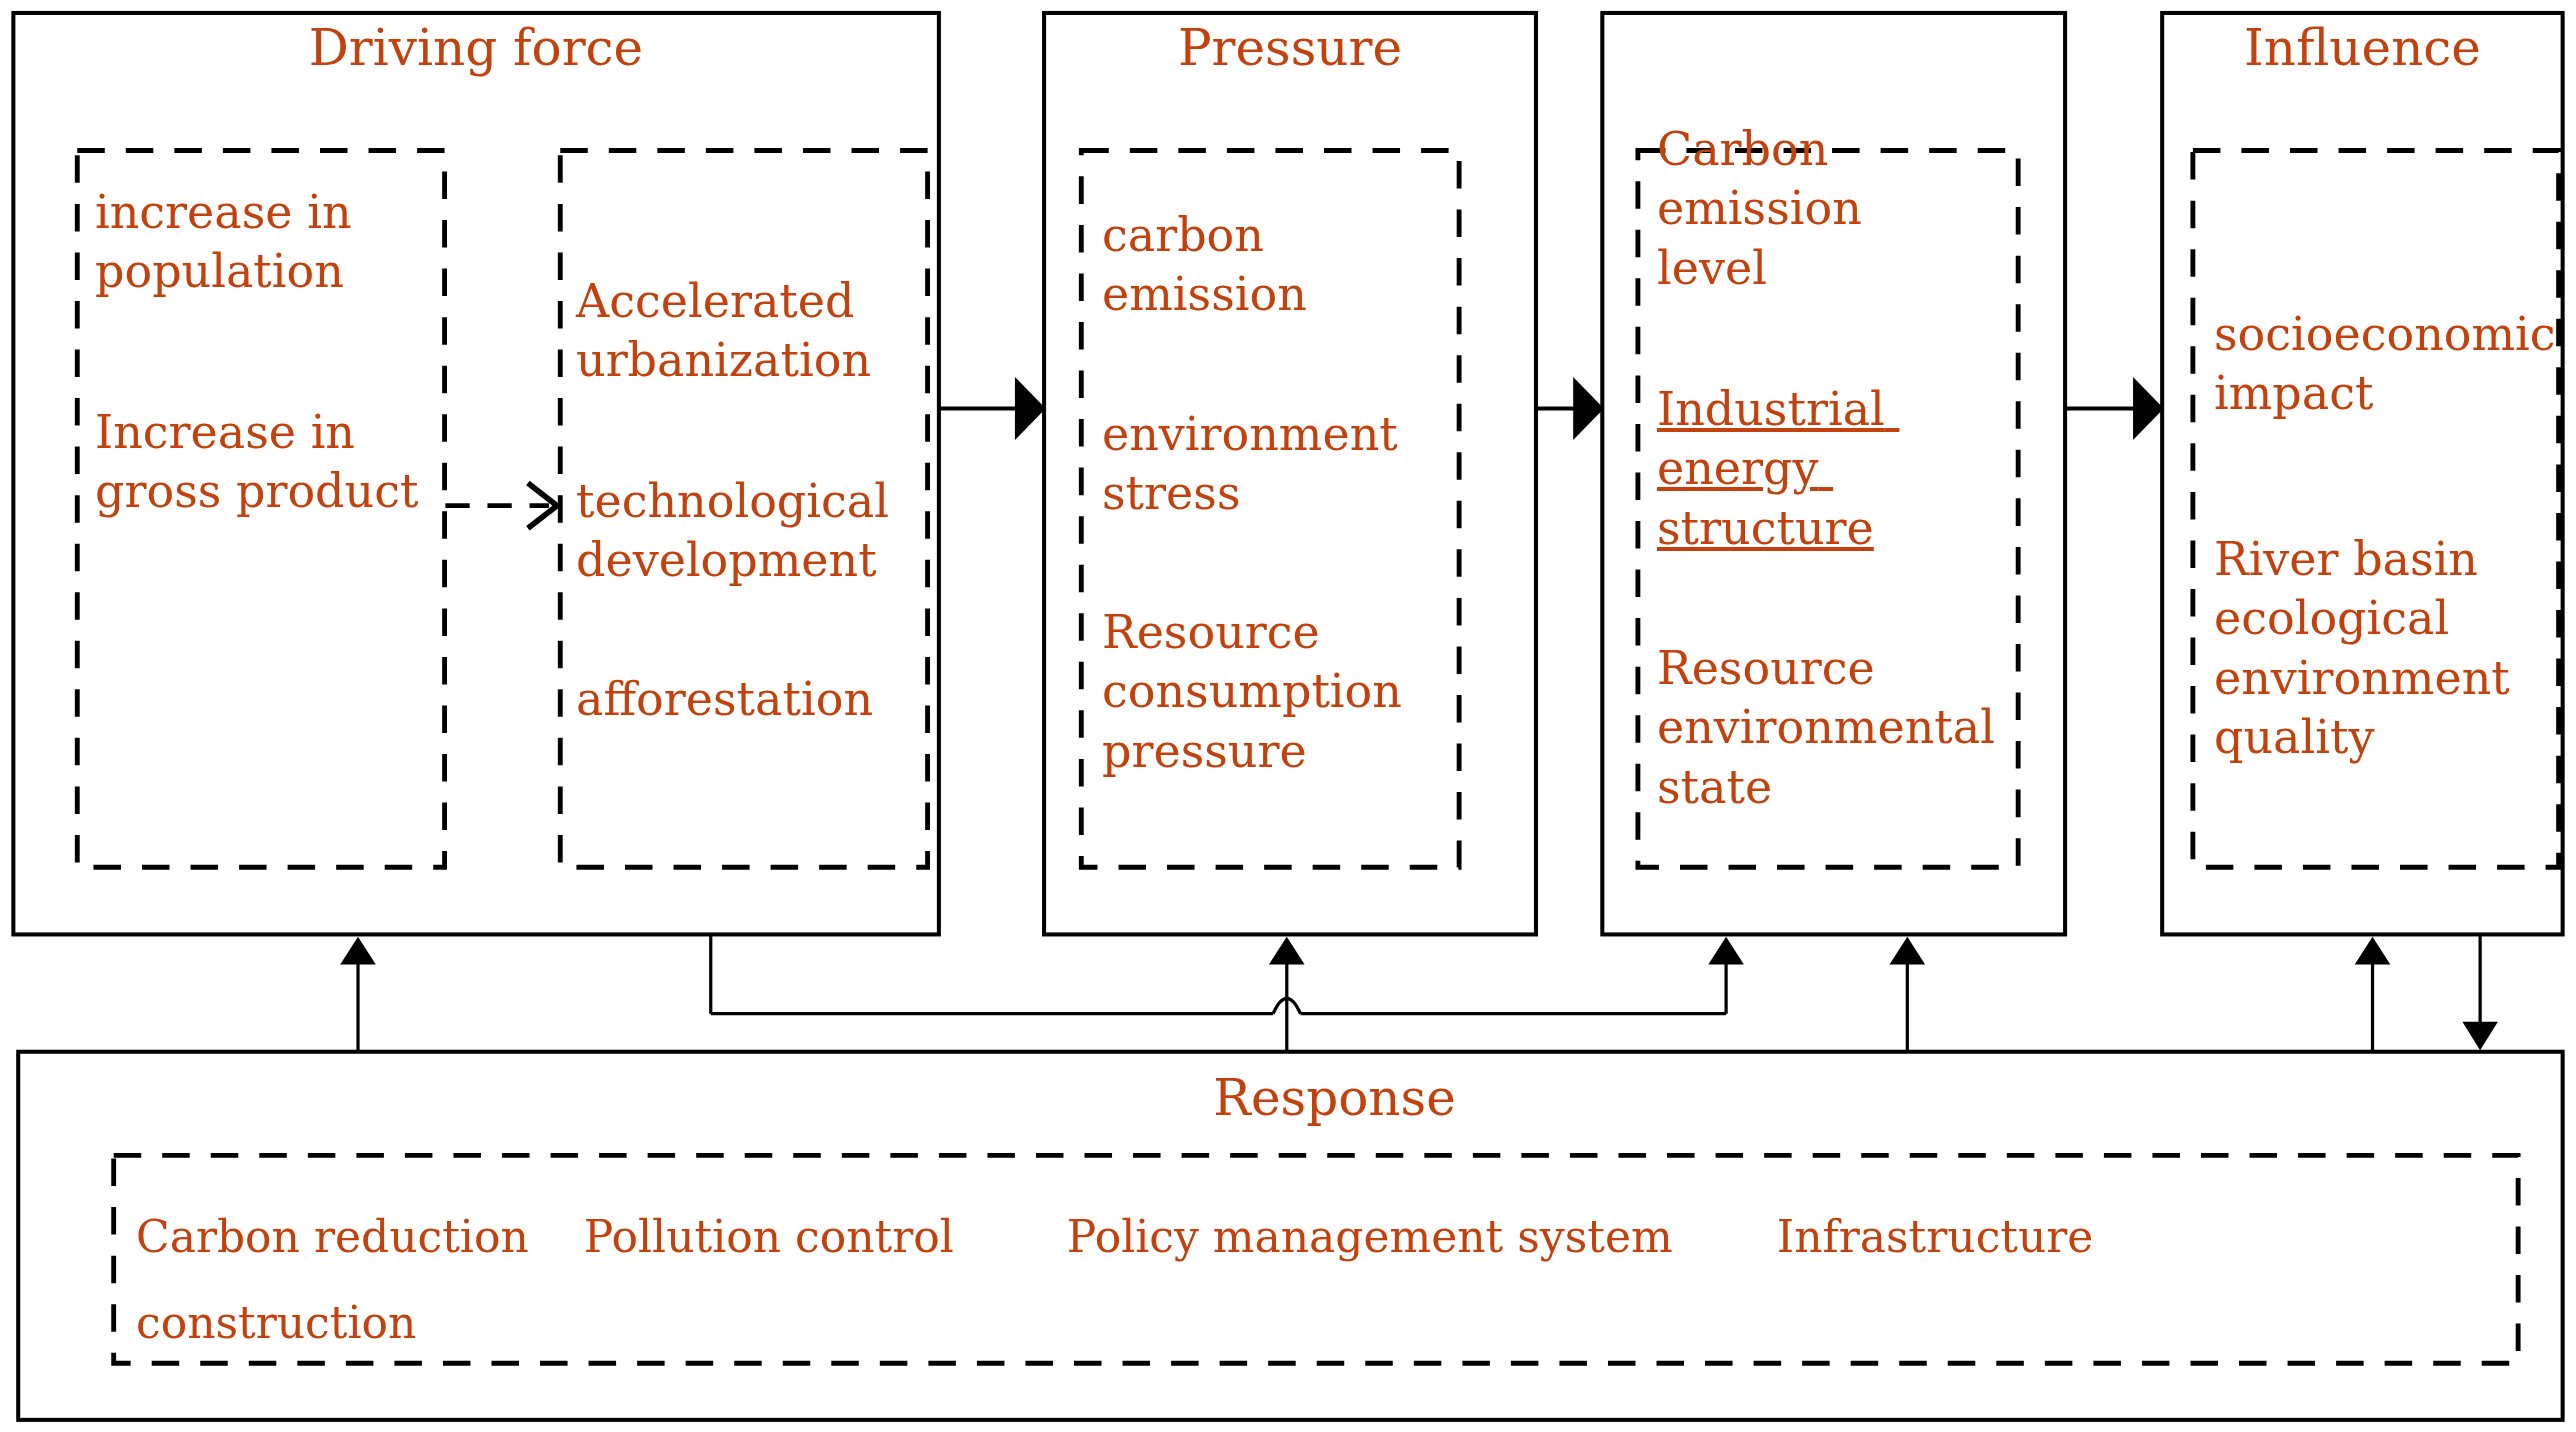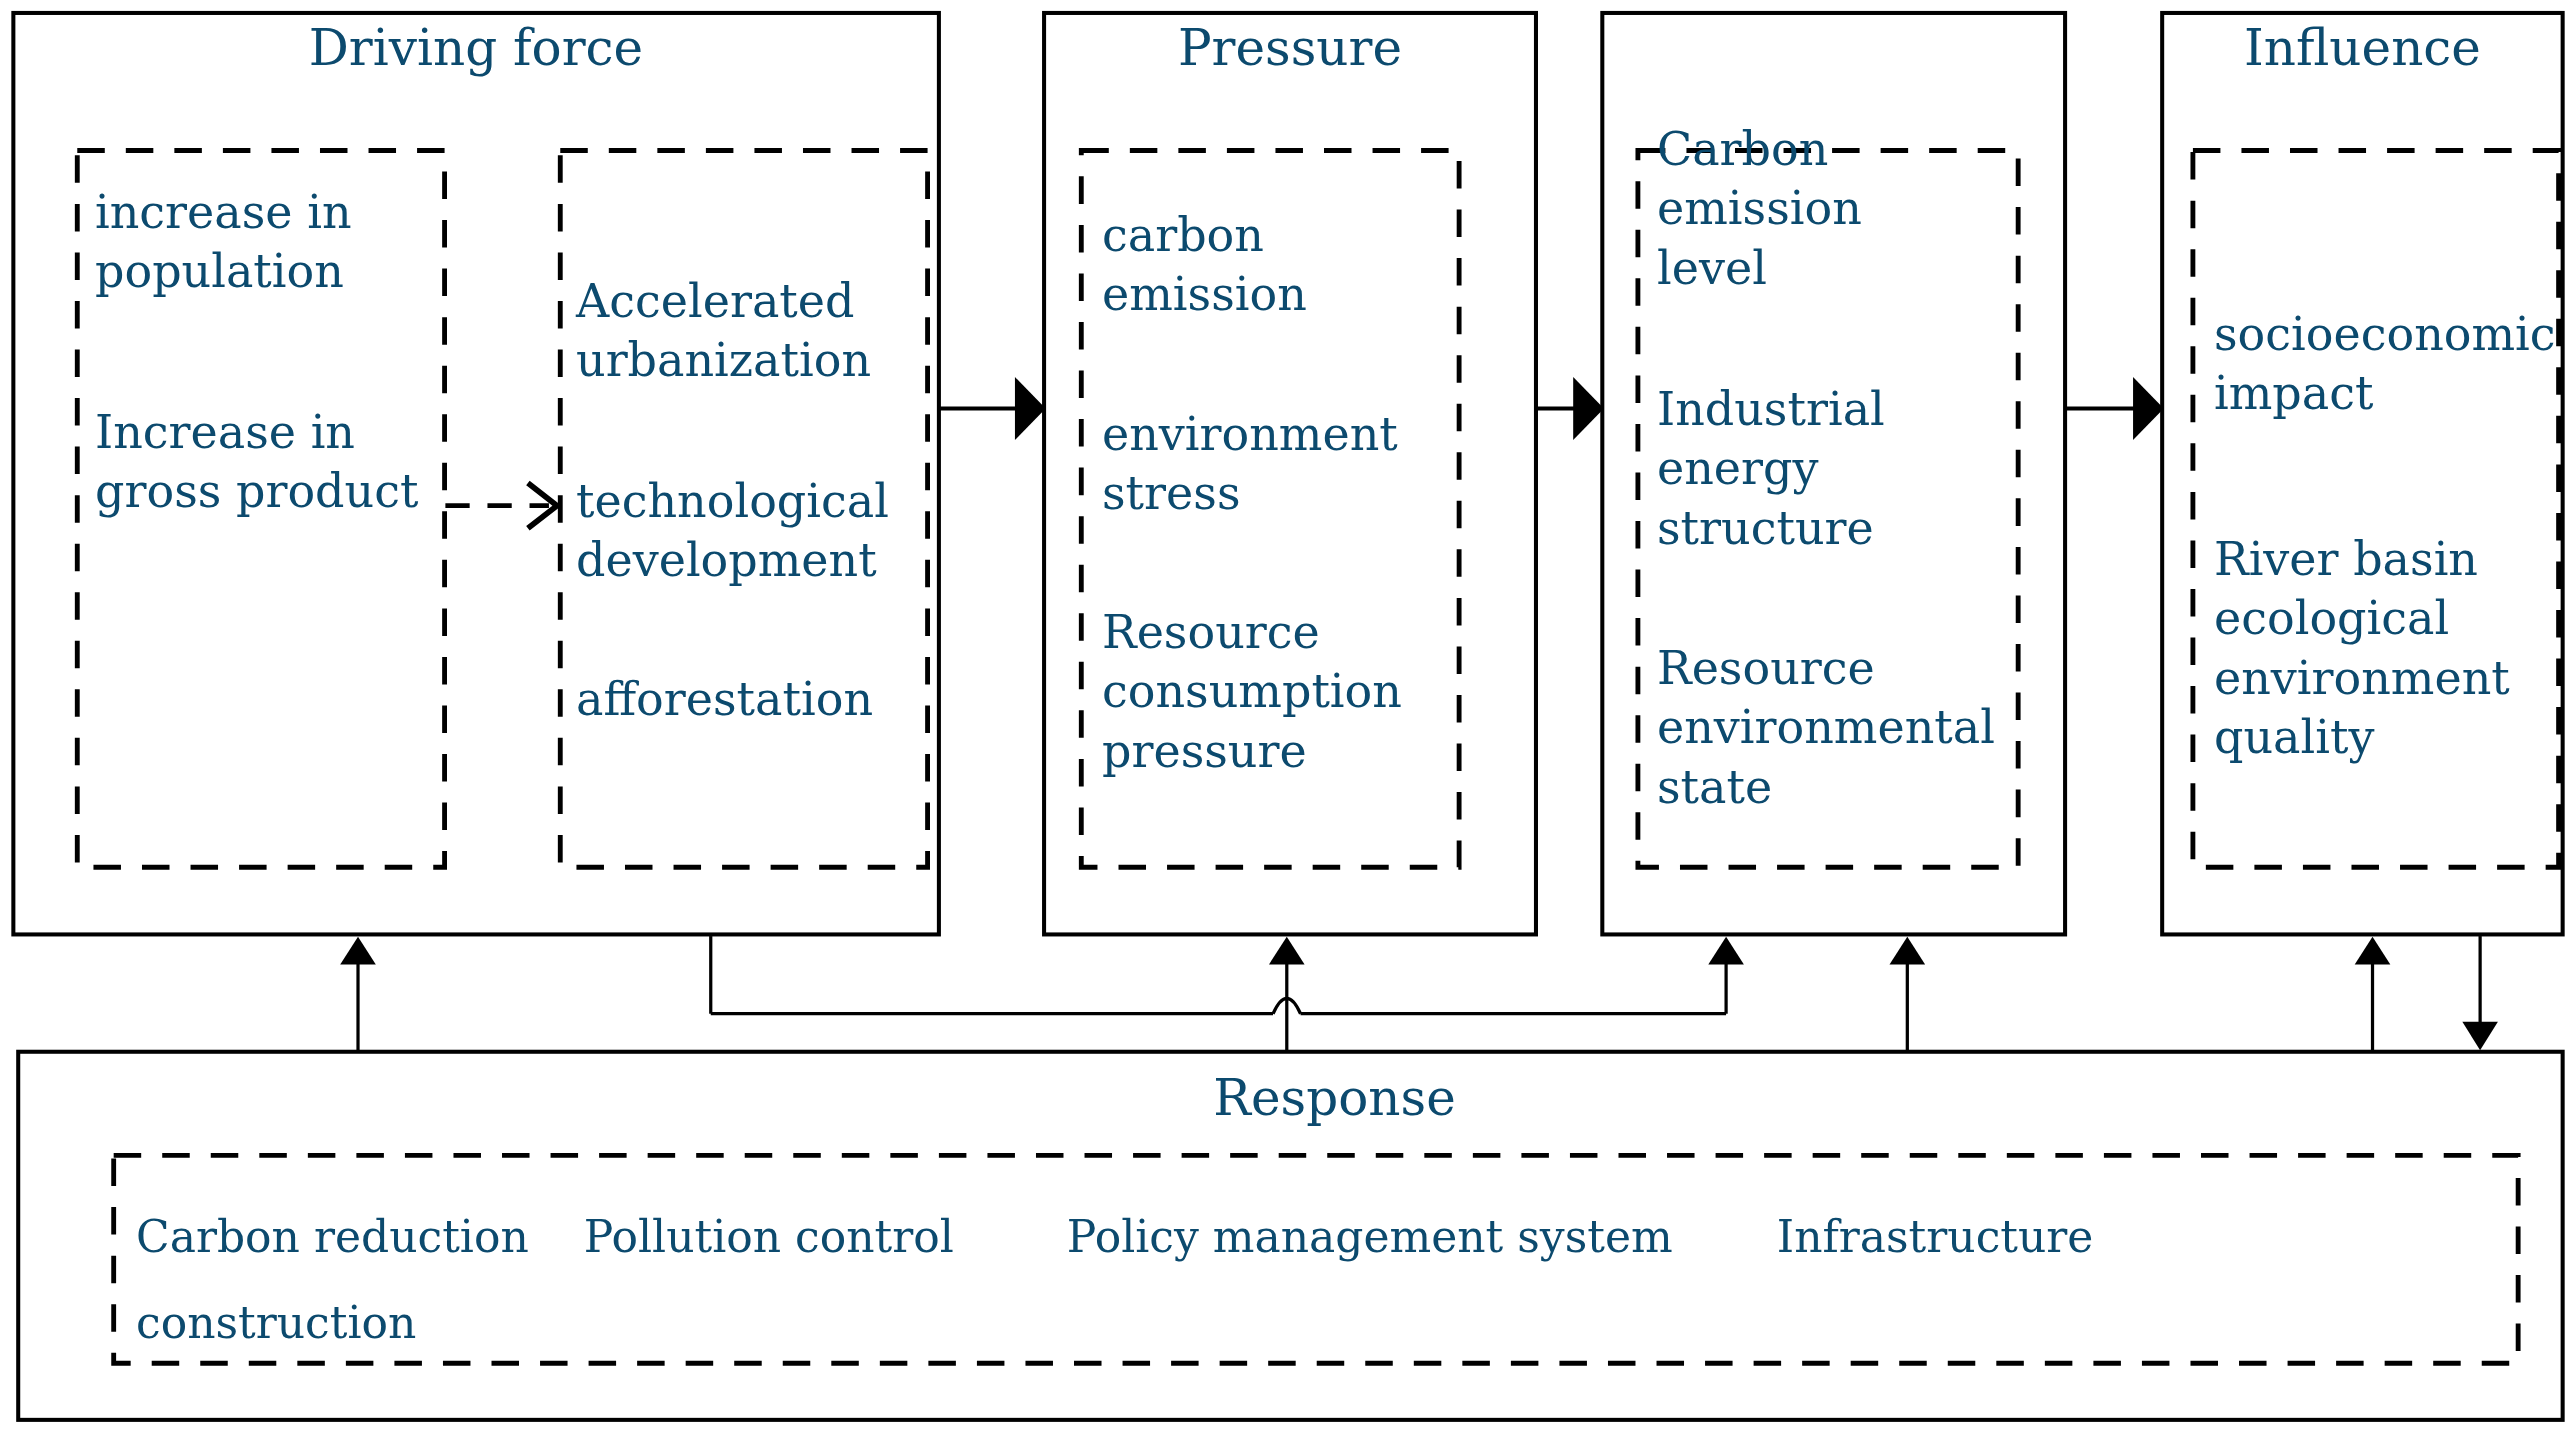--- a/index.html
+++ b/index.html
@@ -58,21 +58,21 @@
   .openhead {
     fill: none;
     stroke: #000000;
     stroke-width: 7;
     stroke-linecap: butt;
   }
 
   
   .txt {
     position: absolute;
-    color: #0c4a6e;
+    color: #c2410c;
     font-family: "DejaVu Serif", "Liberation Serif", serif;
     white-space: pre-wrap;
     line-height: 1.0;
   }
   .panel-title {
     font-size: 50px;
     text-align: center;
     line-height: 1.0;
   }
   .item-text {
@@ -185,21 +185,21 @@
 
   <div class="txt item-text" style="left:576px; top:272px; width:340px;">Accelerated urbanization</div>
   <div class="txt item-text" style="left:576px; top:472px; width:340px;">technological development</div>
   <div class="txt item-text" style="left:576px; top:670px; width:340px;">afforestation</div>
 
   <div class="txt item-text" style="left:1102px; top:206px; width:324px;">carbon emission</div>
   <div class="txt item-text" style="left:1102px; top:405px; width:340px;">environment stress</div>
   <div class="txt item-text" style="left:1102px; top:603px; width:340px;">Resource consumption pressure</div>
 
   <div class="txt item-text" style="left:1657px; top:120px; width:316px;">Carbon emission level</div>
-  <div class="txt item-text" style="left:1657px; top:380px; width:316px;">Industrial energy structure</div>
+  <div class="txt item-text" style="left:1657px; top:380px; width:316px;text-decoration:underline;">Industrial energy structure</div>
   <div class="txt item-text" style="left:1657px; top:639px; width:332px;">Resource environmental state</div>
 
   <div class="txt item-text" style="left:2214px; top:305px; width:340px;">socioeconomic impact</div>
   <div class="txt item-text" style="left:2214px; top:530px; width:340px;">River basin ecological environment quality</div>
 
   <div class="txt resp-title" style="left:18px; top:1073px; width:2545px;">Response</div>
 
   <div class="resp-row" style="left:136px; top:1204px;">
     <span class="txt resp-item" style="position:static; margin-right:55px;">Carbon reduction</span>
     <span class="txt resp-item" style="position:static; margin-right:113px;">Pollution control</span>

